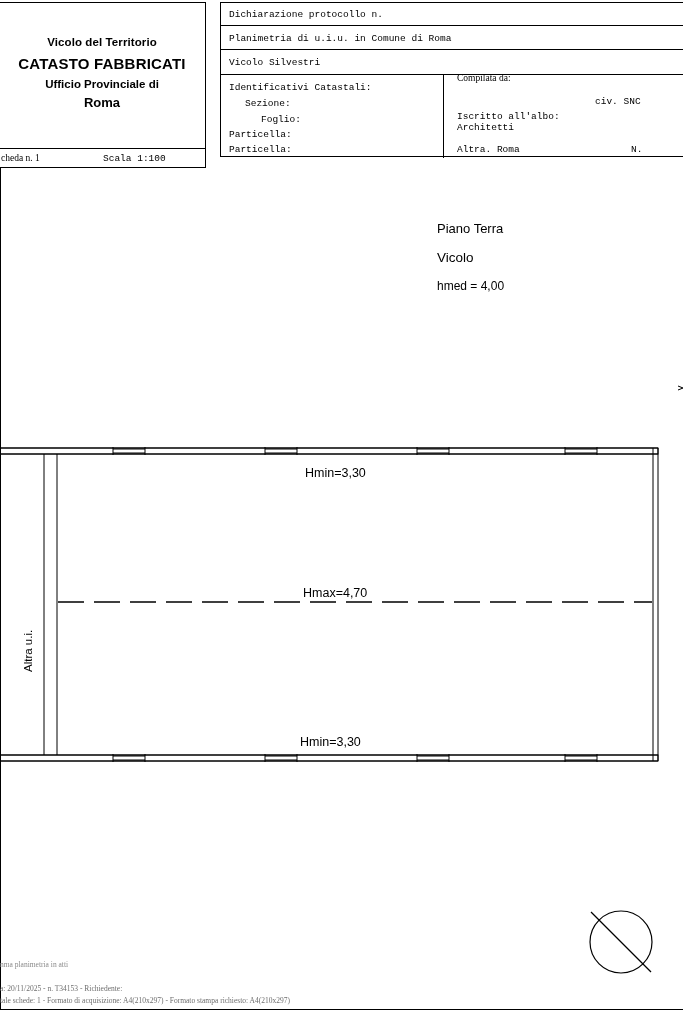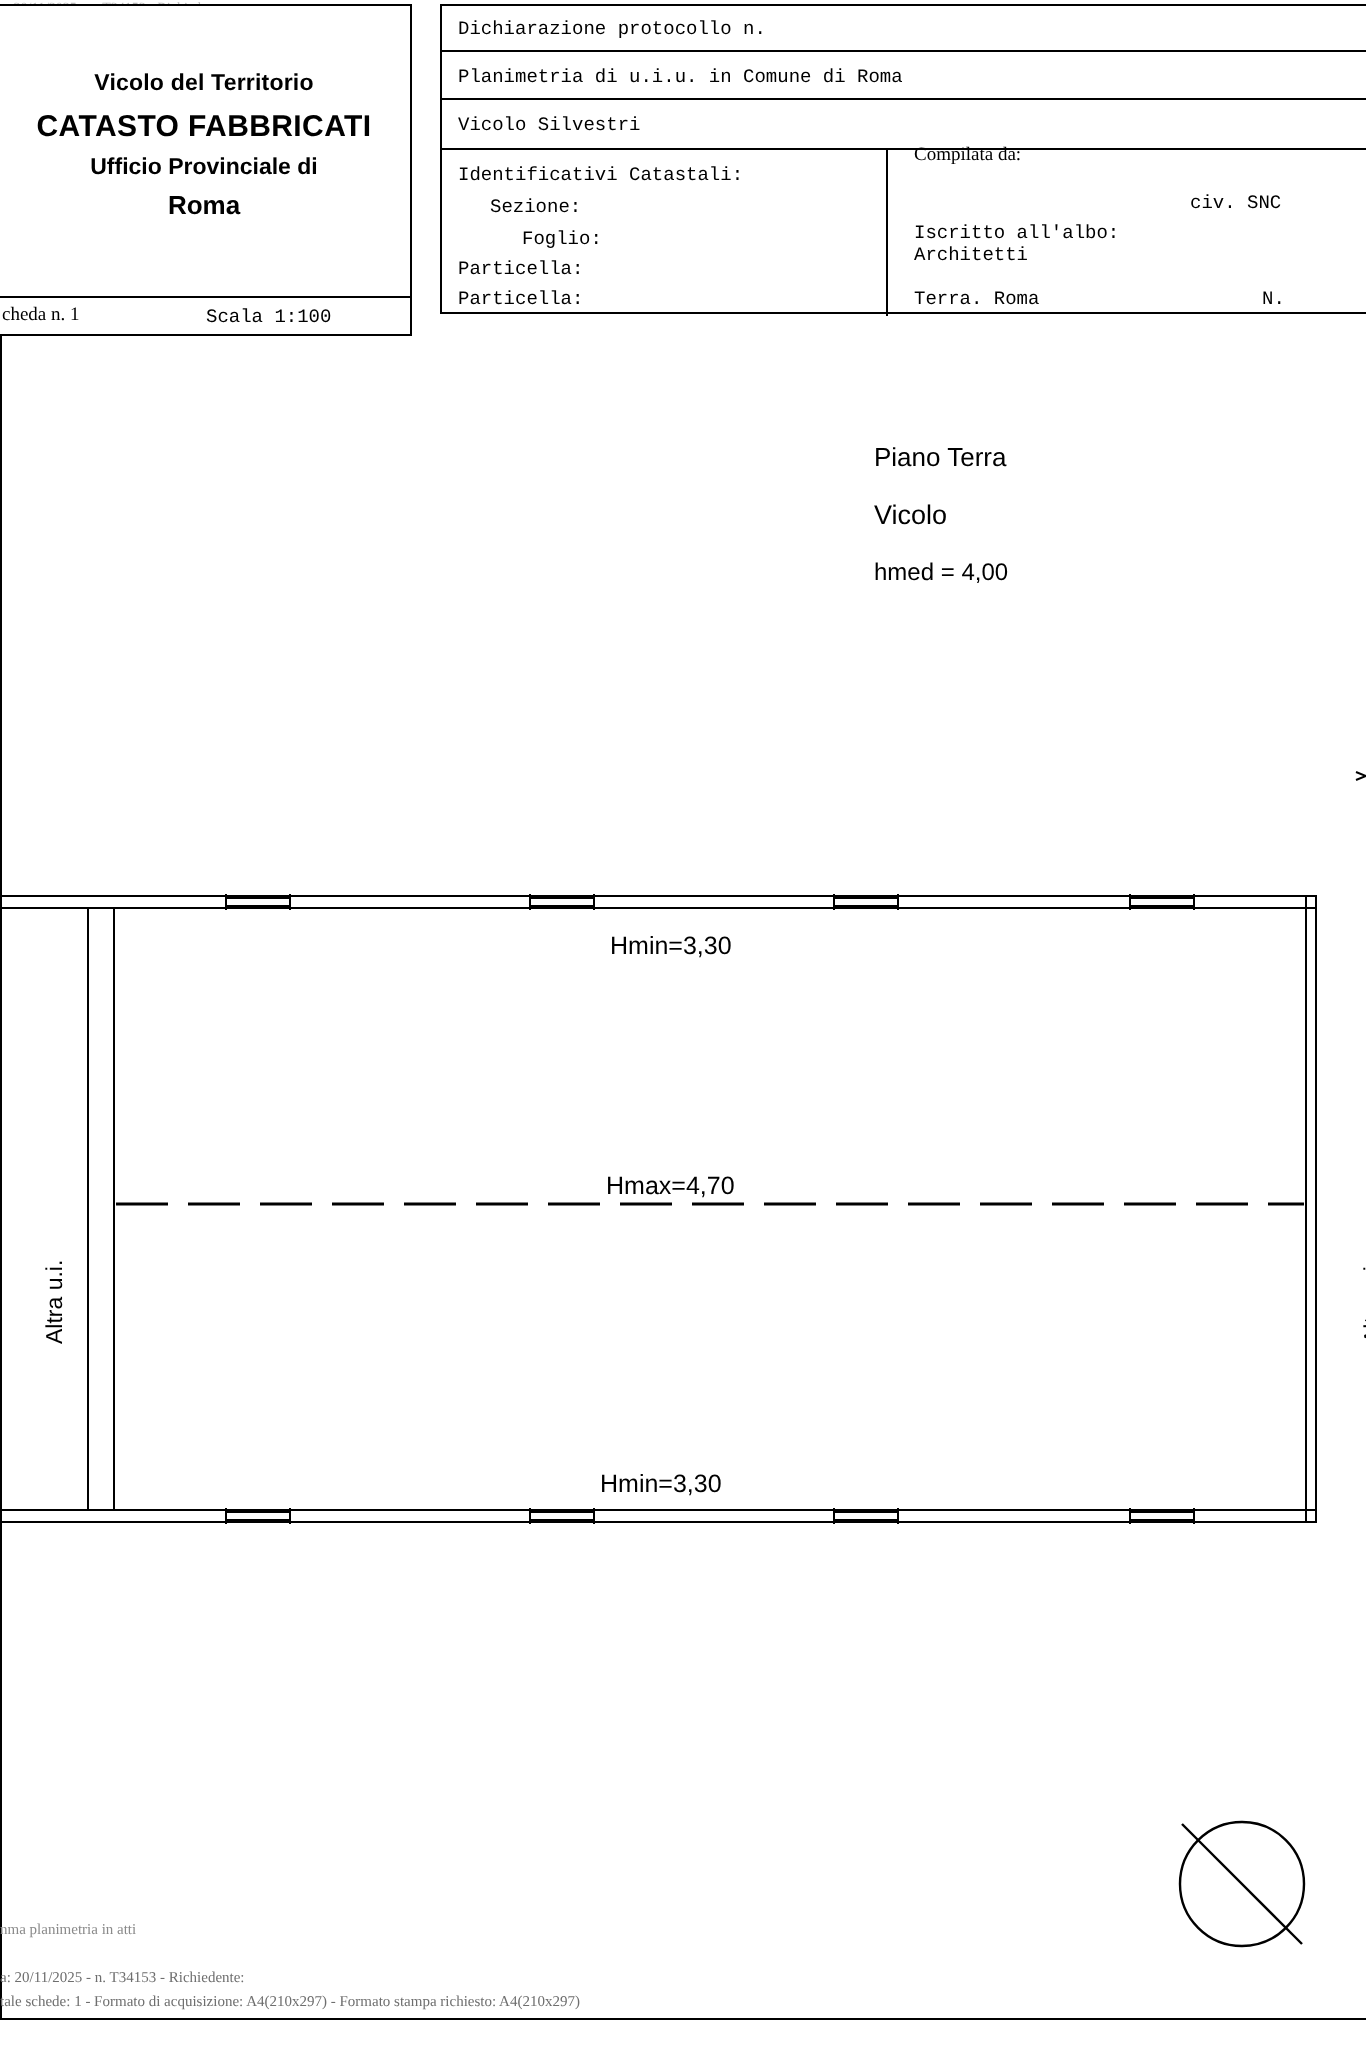--- a/index.html
+++ b/index.html
@@ -216,21 +216,21 @@
 
     <span class="hr-txt" style="left:8px; top:79px;">Identificativi Catastali:</span>
     <span class="hr-txt" style="left:24px; top:95px;">Sezione:</span>
     <span class="hr-txt" style="left:40px; top:111px;">Foglio:</span>
     <span class="hr-txt" style="left:8px; top:126px;">Particella:</span>
     <span class="hr-txt" style="left:8px; top:141px;">Particella:</span>
 
     <span class="hr-txt" style="left:236px; top:70px;font-family:Liberation Serif, serif;">Compilata da:</span>
     <span class="hr-txt" style="left:236px; top:108px;">Iscritto all'albo:</span>
     <span class="hr-txt" style="left:236px; top:119px;">Architetti</span>
-    <span class="hr-txt" style="left:236px; top:141px;">Terra. Roma</span>
+    <span class="hr-txt" style="left:236px; top:141px;">Altra. Roma</span>
     <span class="hr-txt" style="left:410px; top:141px;">N.</span>
   </div>
 
   <div class="plan-title">Piano Terra</div>
   <div class="plan-sub">Vicolo</div>
   <div class="plan-hmed">hmed = 4,00</div>
 
   <svg class="plan-svg" viewBox="0 0 683 1023">
 
     <rect x="-4" y="448" width="662" height="6" fill="#ffffff" stroke="#000" stroke-width="1"></rect>

